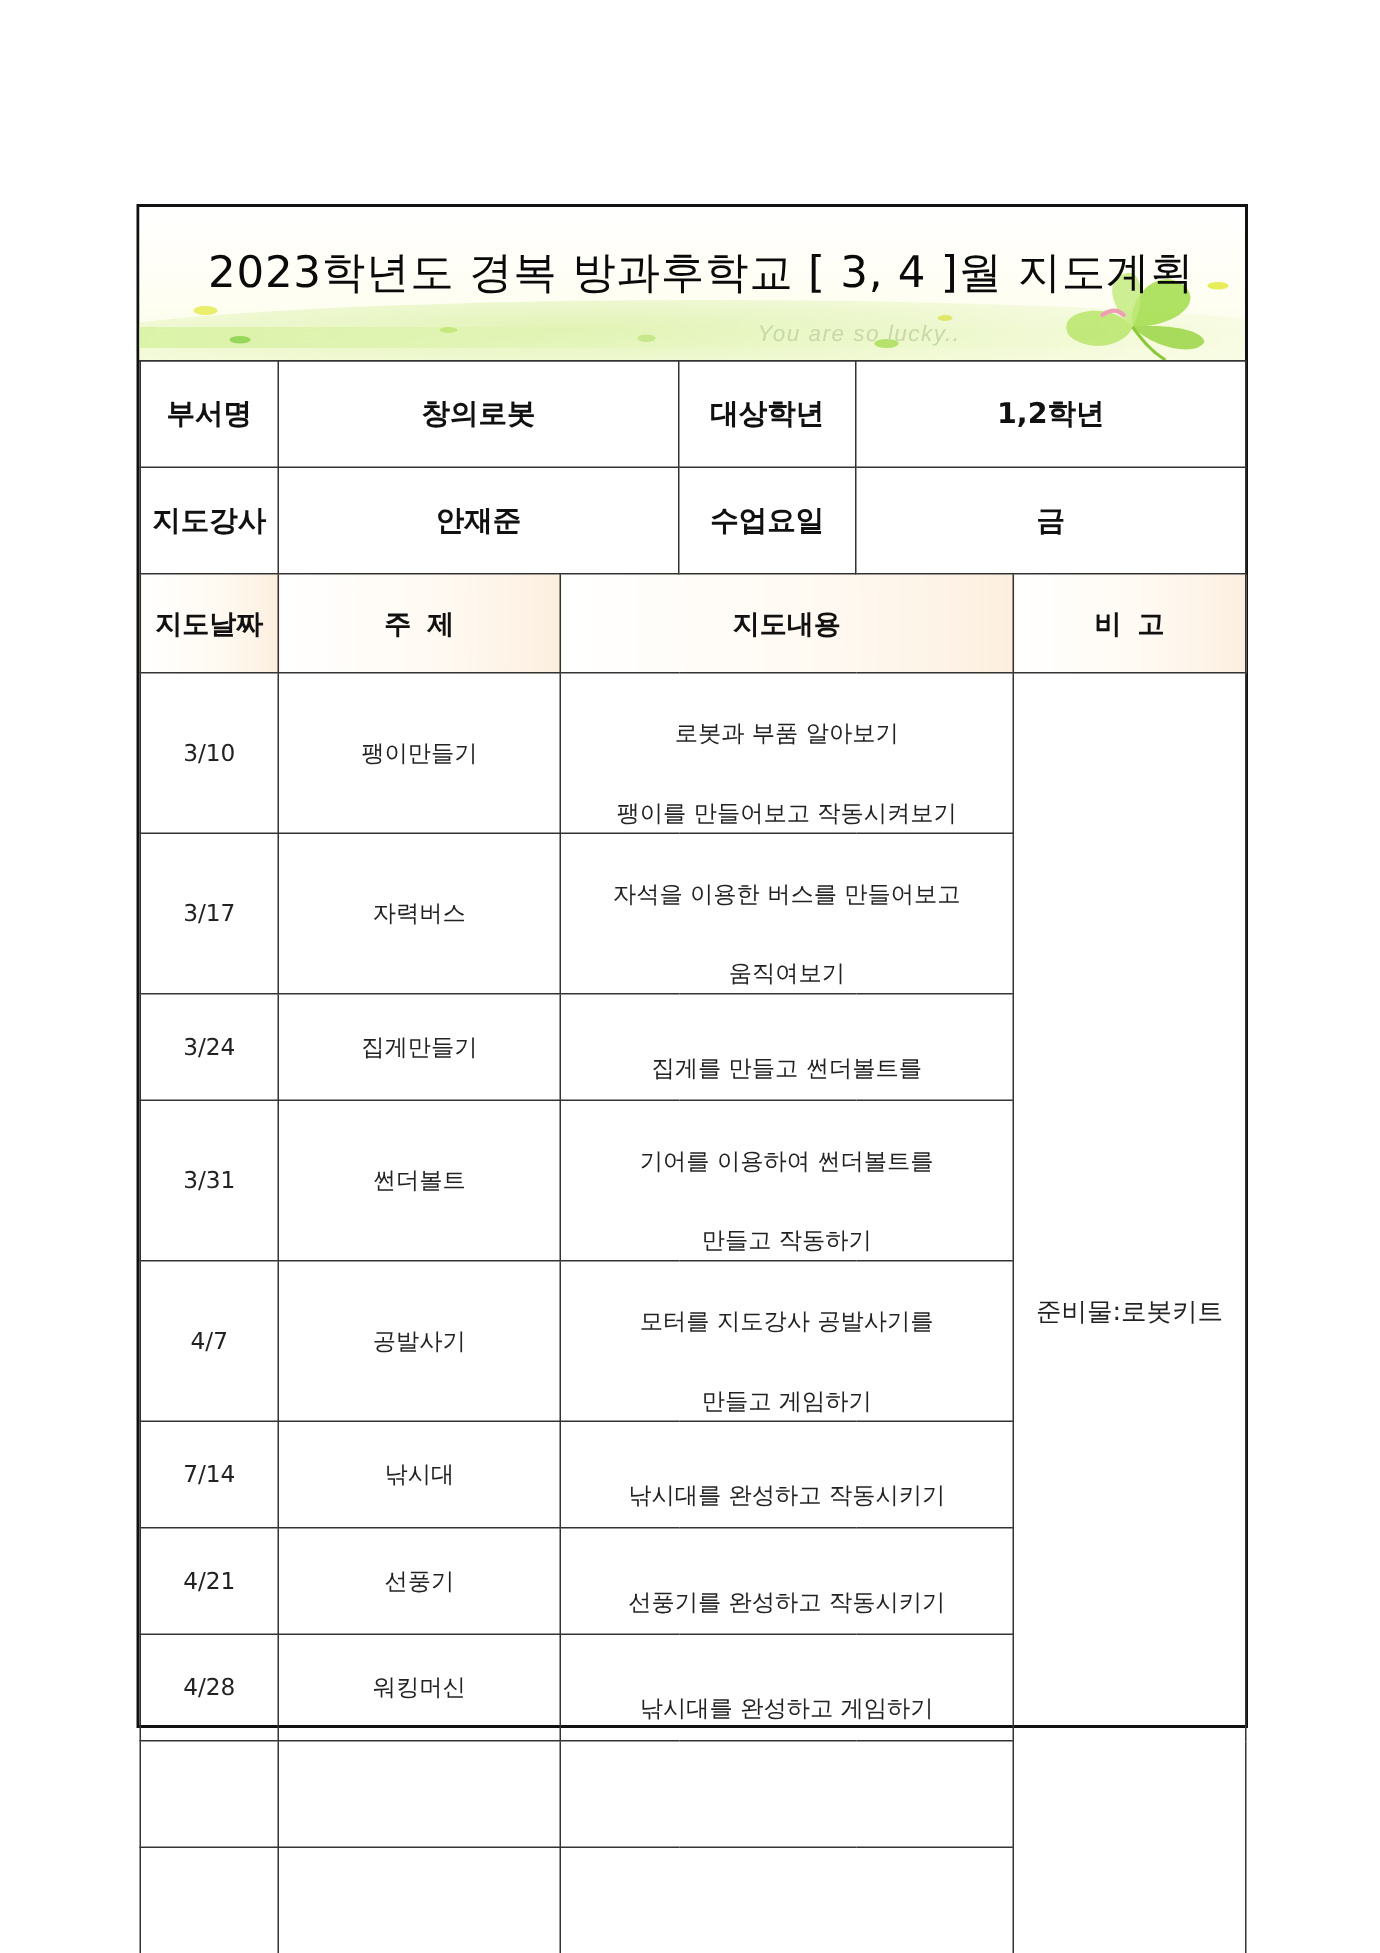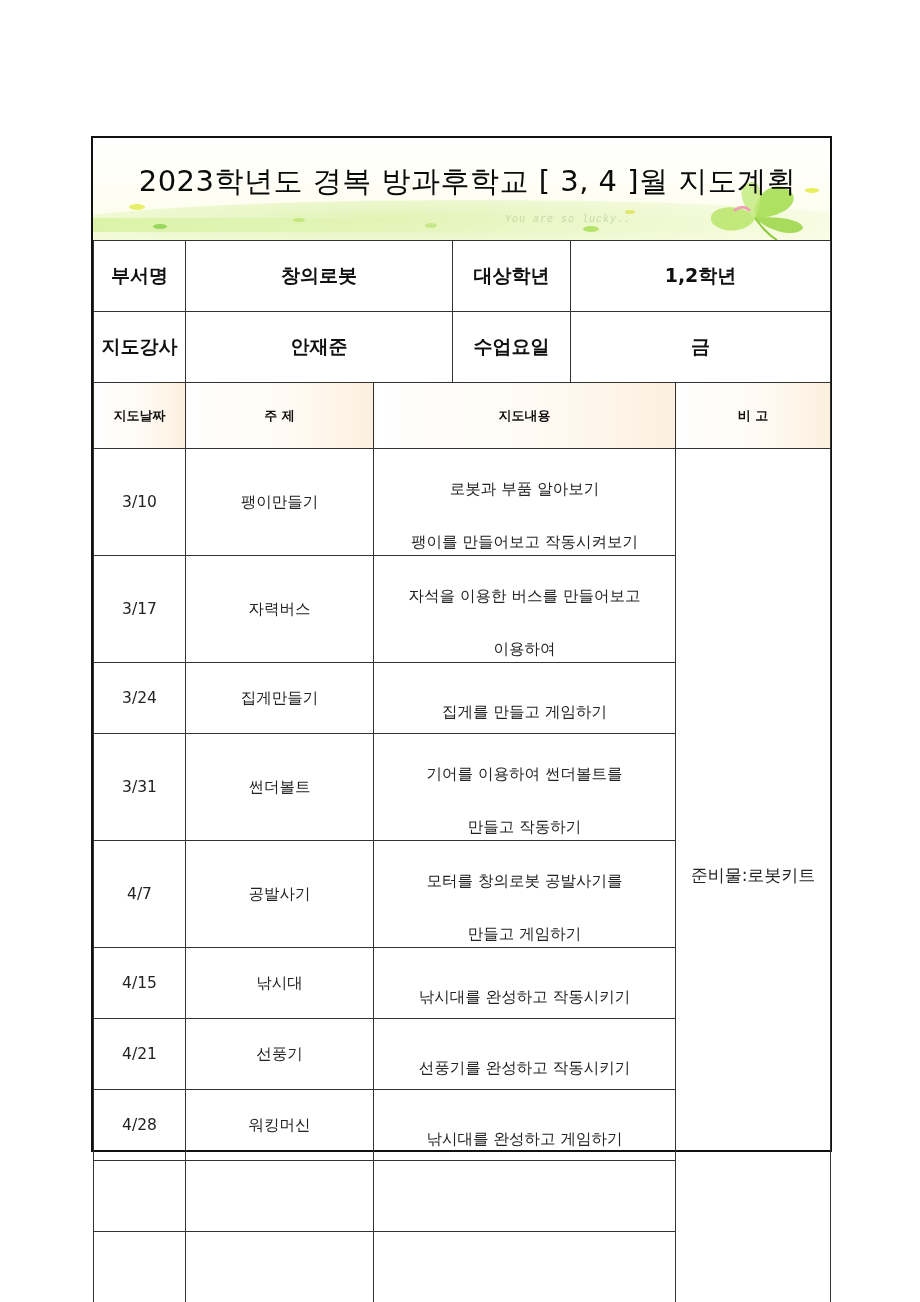--- a/index.html
+++ b/index.html
@@ -5,29 +5,29 @@
   html, body { margin: 0; padding: 0; background: #ffffff; }
   body { width: 920px; height: 1302px; position: relative; font-family: "DejaVu Sans", "Liberation Sans", sans-serif; color: #111; overflow: hidden; }
   .sheet { position: absolute; left: 91px; top: 136px; width: 741px; height: 1016px; border: 2px solid #111; box-sizing: border-box; }
   .banner { position: absolute; left: 0; top: 0; width: 737px; height: 102px; overflow: hidden;
     background: linear-gradient(180deg, #ffffff 0%, #fffef6 45%, #fbfde8 100%); border-bottom: 1px solid #444; }
   .banner-title { position: absolute; left: 12px; right: 0; top: 24px; text-align: center; font-size: 29px; font-weight: normal; letter-spacing: 0.5px; color: #0a0a0a; white-space: pre; }
   .swoosh { position: absolute; border-radius: 50%; }
   .sw1 { left: -60px; top: 62px; width: 880px; height: 60px; background: radial-gradient(ellipse at 40% 30%, rgba(205,235,140,0.55), rgba(230,245,190,0.2) 60%, rgba(255,255,255,0) 75%); }
   .sw2 { left: 0; top: 80px; width: 737px; height: 14px; background: linear-gradient(90deg, rgba(210,240,150,0.7), rgba(235,248,200,0.4) 60%, rgba(255,255,255,0)); border-radius: 0; }
   .dot { position: absolute; border-radius: 50%; }
-  .lucky { position: absolute; left: 412px; top: 76px; font-family: Liberation Mono, monospace; font-style: italic; font-size: 10px; color: #c6d9a6; letter-spacing: 1px; }
+  .lucky { position: absolute; left: 412px; top: 76px; font-family: Liberation Sans, sans-serif; font-style: italic; font-size: 15px; color: #c6d9a6; letter-spacing: 1px; }
   .clover { position: absolute; left: 598px; top: 28px; width: 120px; height: 74px; }
   table.grid { position: absolute; left: 0; top: 102px; width: 737px; border-collapse: collapse; table-layout: fixed; }
   table.grid td { border: 1px solid #333; text-align: center; vertical-align: middle; padding: 0; }
   .info td { height: 70px; font-size: 19px; }
   .info td.lbl { font-weight: bold; }
   .info td.val-b { font-weight: bold; }
   .info td.val { font-weight: bold; }
-  .hdr td { height: 65px; font-size: 13px; font-weight: bold; background: linear-gradient(90deg, #ffffff 0%, #fff9f1 60%, #fcefdf 100%); }
+  .hdr td { height: 65px; font-size: 18px; font-weight: bold; background: linear-gradient(90deg, #ffffff 0%, #fff9f1 60%, #fcefdf 100%); font-family: Liberation Mono, monospace; }
   .row td { height: 70px; font-size: 15.5px; line-height: 25px; color: #222; }
   .note { font-size: 17px !important; }
   .multiline span { display: block; margin-top: 28px; }
 </style>
 </head>
 <body>
 
 <div class="sheet">
 
   <div class="banner">
@@ -92,48 +92,48 @@
         <span>로봇과 부품 알아보기</span>
         <span>팽이를 만들어보고 작동시켜보기</span>
       </td>
       <td rowspan="10" class="note">준비물:로봇키트</td>
     </tr>
     <tr class="row">
       <td>3/17</td>
       <td>자력버스</td>
       <td colspan="3" class="multiline">
         <span>자석을 이용한 버스를 만들어보고</span>
-        <span>이용하여</span>
+        <span>움직여보기</span>
       </td>
     </tr>
     <tr class="row">
       <td>3/24</td>
       <td>집게만들기</td>
       <td colspan="3" class="multiline">
-        <span>집게를 만들고 게임하기</span>
+        <span>집게를 만들고 썬더볼트를</span>
       </td>
     </tr>
     <tr class="row">
       <td>3/31</td>
       <td>썬더볼트</td>
       <td colspan="3" class="multiline">
         <span>기어를 이용하여 썬더볼트를</span>
         <span>만들고 작동하기</span>
       </td>
     </tr>
     <tr class="row">
       <td>4/7</td>
       <td>공발사기</td>
       <td colspan="3" class="multiline">
-        <span>모터를 창의로봇 공발사기를</span>
+        <span>모터를 지도강사 공발사기를</span>
         <span>만들고 게임하기</span>
       </td>
     </tr>
     <tr class="row">
-      <td>4/15</td>
+      <td>7/14</td>
       <td>낚시대</td>
       <td colspan="3" class="multiline">
         <span>낚시대를 완성하고 작동시키기</span>
       </td>
     </tr>
     <tr class="row">
       <td>4/21</td>
       <td>선풍기</td>
       <td colspan="3" class="multiline">
         <span>선풍기를 완성하고 작동시키기</span>

